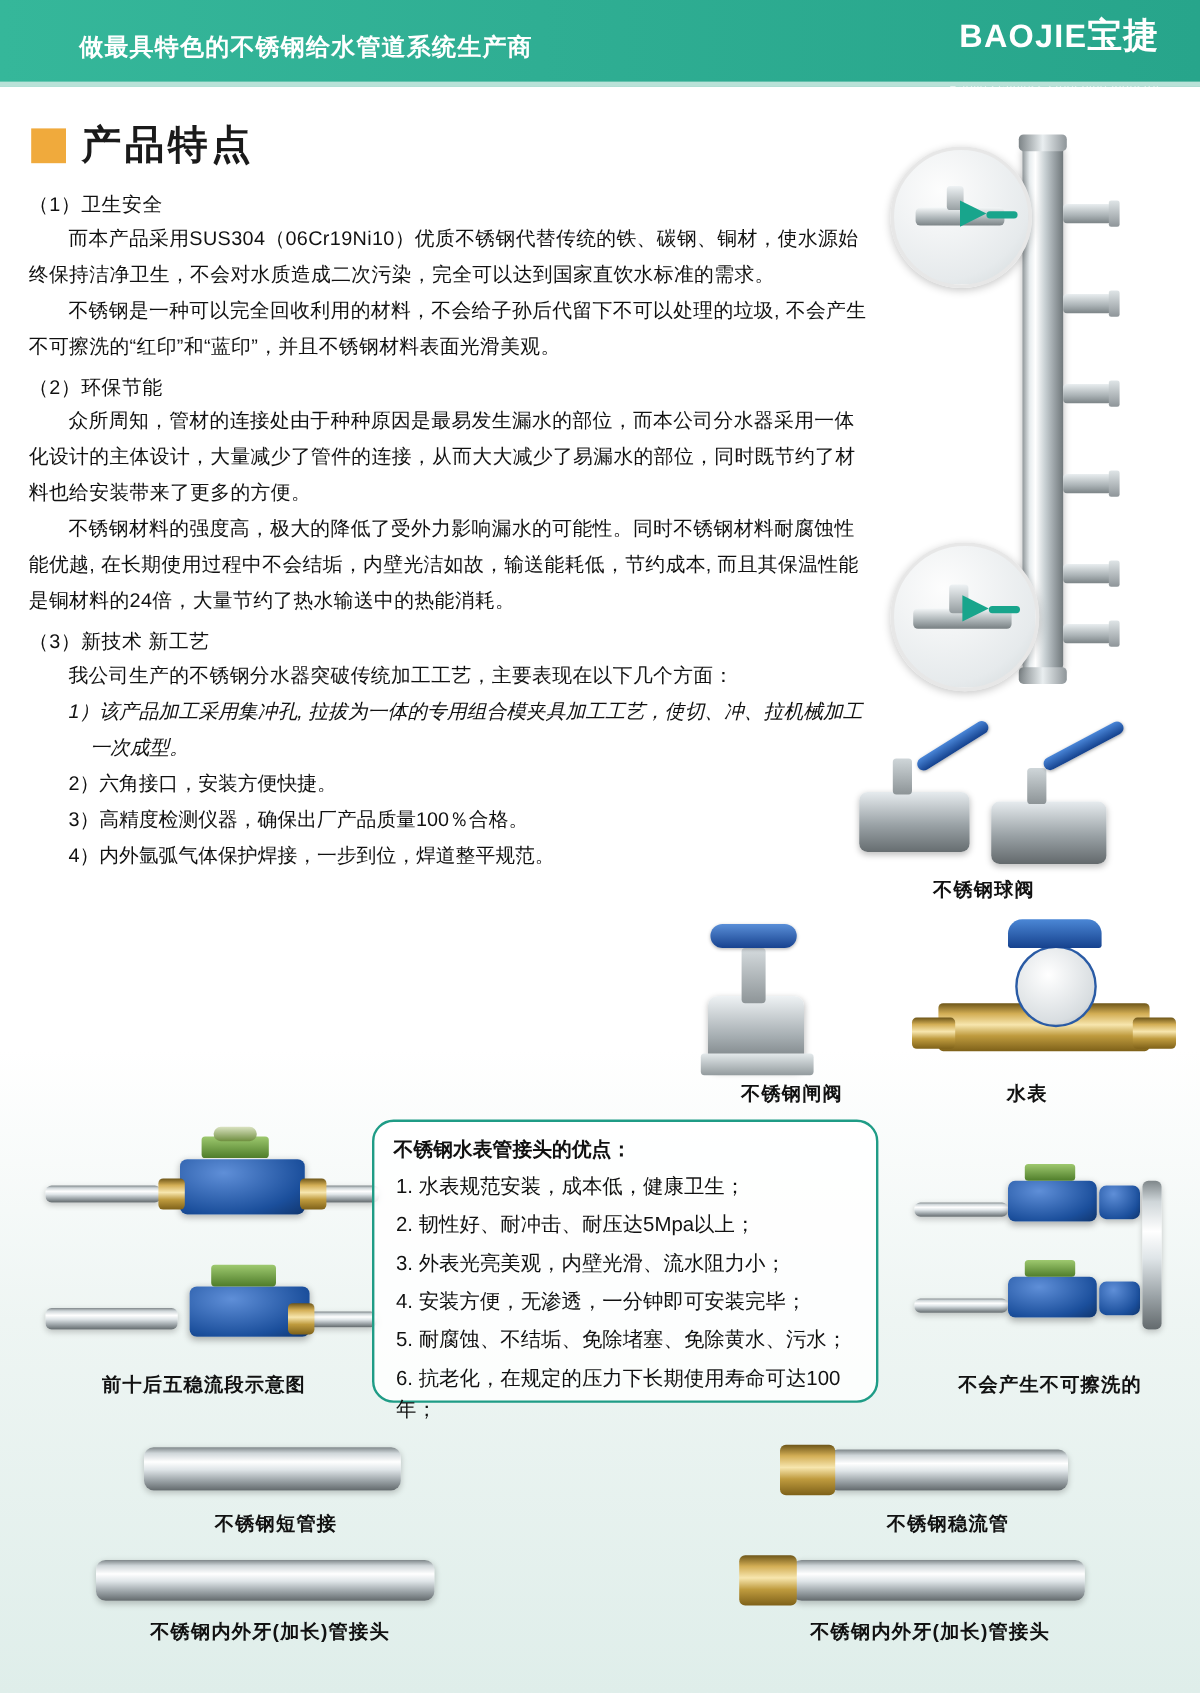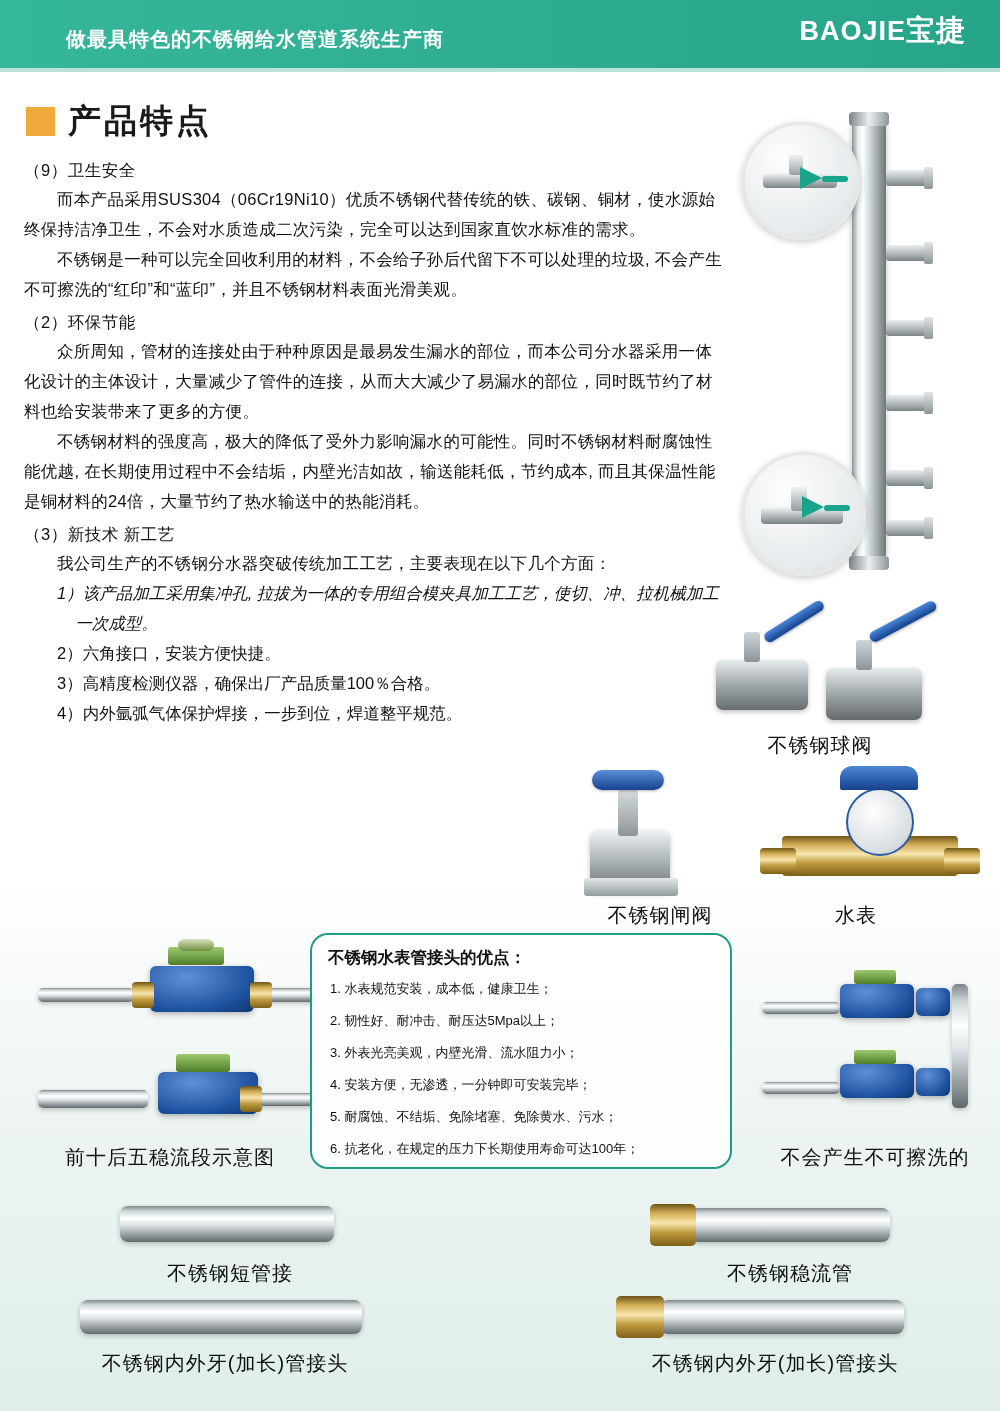--- a/index.html
+++ b/index.html
@@ -56,22 +56,22 @@
     font-size:16.5px;color:#111;line-height:30px;text-indent:2em;
     letter-spacing:.3px;margin:0;
   }
   .li{
     font-size:16.5px;color:#111;line-height:30px;margin:0;
     padding-left:2em;
   }
   .li.wrap{text-indent:0;padding-left:3.1em;font-style:italic;}
   .li .hang{display:block;text-indent:-1.1em;}
   .cap{
-    position:absolute;text-align:center;font-size:20px;color:#111;
-    font-weight:normal;letter-spacing:1px;
+    position:absolute;text-align:center;font-size:16px;color:#111;
+    font-weight:bold;letter-spacing:1px;
   }
   
   .manifold-body{
     position:absolute;left:852px;top:120px;width:34px;height:440px;
     border-radius:6px;
     background:linear-gradient(90deg,#8f9699 0%,#e8edef 18%,#ffffff 32%,#c9d1d4 55%,#9aa2a6 78%,#6f777a 100%);
     box-shadow:0 2px 6px rgba(0,0,0,.25);
   }
   .mf-cap{
     position:absolute;width:40px;height:14px;left:849px;border-radius:4px;
@@ -120,21 +120,21 @@
   }
   
   .infobox{
     position:absolute;left:310px;top:933px;width:418px;height:232px;
     border:2px solid #1f9c86;border-radius:18px;background:rgba(255,255,255,.85);
   }
   .infobox h4{
     margin:0;padding:12px 0 4px 16px;font-size:16.5px;color:#111;font-weight:bold;
   }
   .infobox p{
-    margin:0;padding:3px 0 3px 18px;font-size:13px;color:#111;line-height:26px;
+    margin:0;padding:3px 0 3px 18px;font-size:17px;color:#111;line-height:26px;
   }
   .wmeter-dial{
     position:absolute;border-radius:50%;
     background:radial-gradient(circle at 40% 35%,#ffffff,#d8dde0 70%,#a7aeb2);
     border:2px solid #2a5ba5;
   }
 </style>
 </head>
 <body>
 
@@ -147,21 +147,21 @@
         <span>BAOJIE</span><span class="cn">宝捷</span>
       </div>
       <div class="brand-sub">Baojie stainless steel pipe industry</div>
     </div>
   </div>
 
   <div class="sec-square"></div>
   <div class="sec-title">产品特点</div>
 
   <div class="txtcol">
-    <div class="h-item">（9）卫生安全</div>
+    <div class="h-item">（1）卫生安全</div>
     <p class="p">而本产品采用SUS304（06Cr19Ni10）优质不锈钢代替传统的铁、碳钢、铜材，使水源始终保持洁净卫生，不会对水质造成二次污染，完全可以达到国家直饮水标准的需求。</p>
     <p class="p">不锈钢是一种可以完全回收利用的材料，不会给子孙后代留下不可以处理的垃圾, 不会产生不可擦洗的“红印”和“蓝印”，并且不锈钢材料表面光滑美观。</p>
     <div class="h-item">（2）环保节能</div>
     <p class="p">众所周知，管材的连接处由于种种原因是最易发生漏水的部位，而本公司分水器采用一体化设计的主体设计，大量减少了管件的连接，从而大大减少了易漏水的部位，同时既节约了材料也给安装带来了更多的方便。</p>
     <p class="p">不锈钢材料的强度高，极大的降低了受外力影响漏水的可能性。同时不锈钢材料耐腐蚀性能优越, 在长期使用过程中不会结垢，内壁光洁如故，输送能耗低，节约成本, 而且其保温性能是铜材料的24倍，大量节约了热水输送中的热能消耗。</p>
     <div class="h-item">（3）新技术 新工艺</div>
     <p class="p">我公司生产的不锈钢分水器突破传统加工工艺，主要表现在以下几个方面：</p>
     <p class="li wrap">
         <span class="hang">1）该产品加工采用集冲孔, 拉拔为一体的专用组合模夹具加工工艺，使切、冲、拉机械加工一次成型。</span>
       </p>

